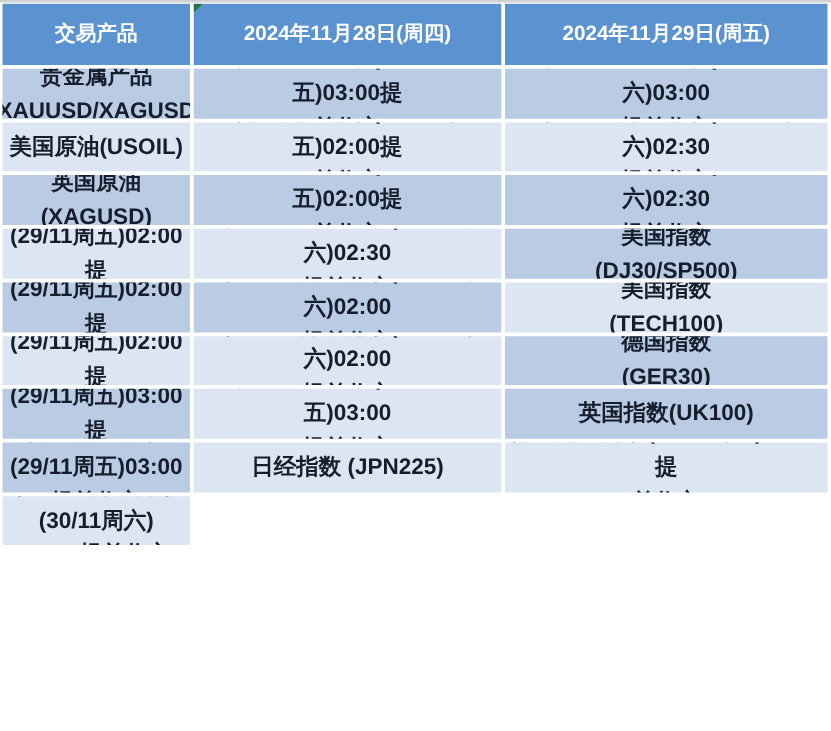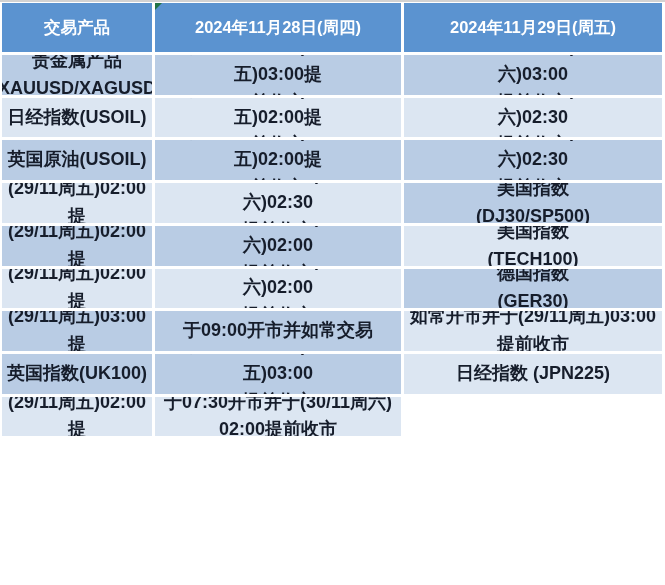--- a/index.html
+++ b/index.html
@@ -40,27 +40,27 @@
     </div>
     <div class="cell head">2024年11月29日(周五)</div>
 
     <div class="cell odd">贵金属产品
 (XAUUSD/XAGUSD)</div>
     <div class="cell odd">如常开市并于(29/11周五)03:00提
 前收市</div>
     <div class="cell odd">于07:00开市并于(30/11周六)03:00
 提前收市</div>
 
-    <div class="cell even">日经指数(USOIL)</div>
+    <div class="cell even">美国原油(USOIL)</div>
     <div class="cell even">如常开市并于(29/11周五)02:00提
 前收市</div>
     <div class="cell even">于07:00开市并于(30/11周六)02:30
 提前收市</div>
 
-    <div class="cell odd">英国原油(USOIL)</div>
+    <div class="cell odd">英国原油(XAGUSD)</div>
     <div class="cell odd">如常开市并于(29/11周五)02:00提
 前收市</div>
     <div class="cell odd">于09:00开市并于(30/11周六)02:30
 提前收市</div>
 
     <div class="cell even">如常开市并于(29/11周五)02:00提
 前收市</div>
     <div class="cell even">于09:00开市并于(30/11周六)02:30
 提前收市</div>
 
@@ -75,21 +75,20 @@
 (TECH100)</div>
     <div class="cell even">如常开市并于(29/11周五)02:00提
 前收市</div>
     <div class="cell even">于09:00开市并于(30/11周六)02:00
 提前收市</div>
 
     <div class="cell odd">德国指数
 (GER30)</div>
     <div class="cell odd">如常开市并于(29/11周五)03:00提
 前收市</div>
-    <div class="cell odd">于09:00开市并如常交易</div>
 
     <div class="cell even">如常开市并于(29/11周五)03:00
 提前收市</div>
 
     <div class="cell odd">英国指数(UK100)</div>
     <div class="cell odd">如常开市并于(29/11周五)03:00
 提前收市</div>
 
     <div class="cell even">日经指数 (JPN225)</div>
     <div class="cell even">如常开市并于(29/11周五)02:00提

